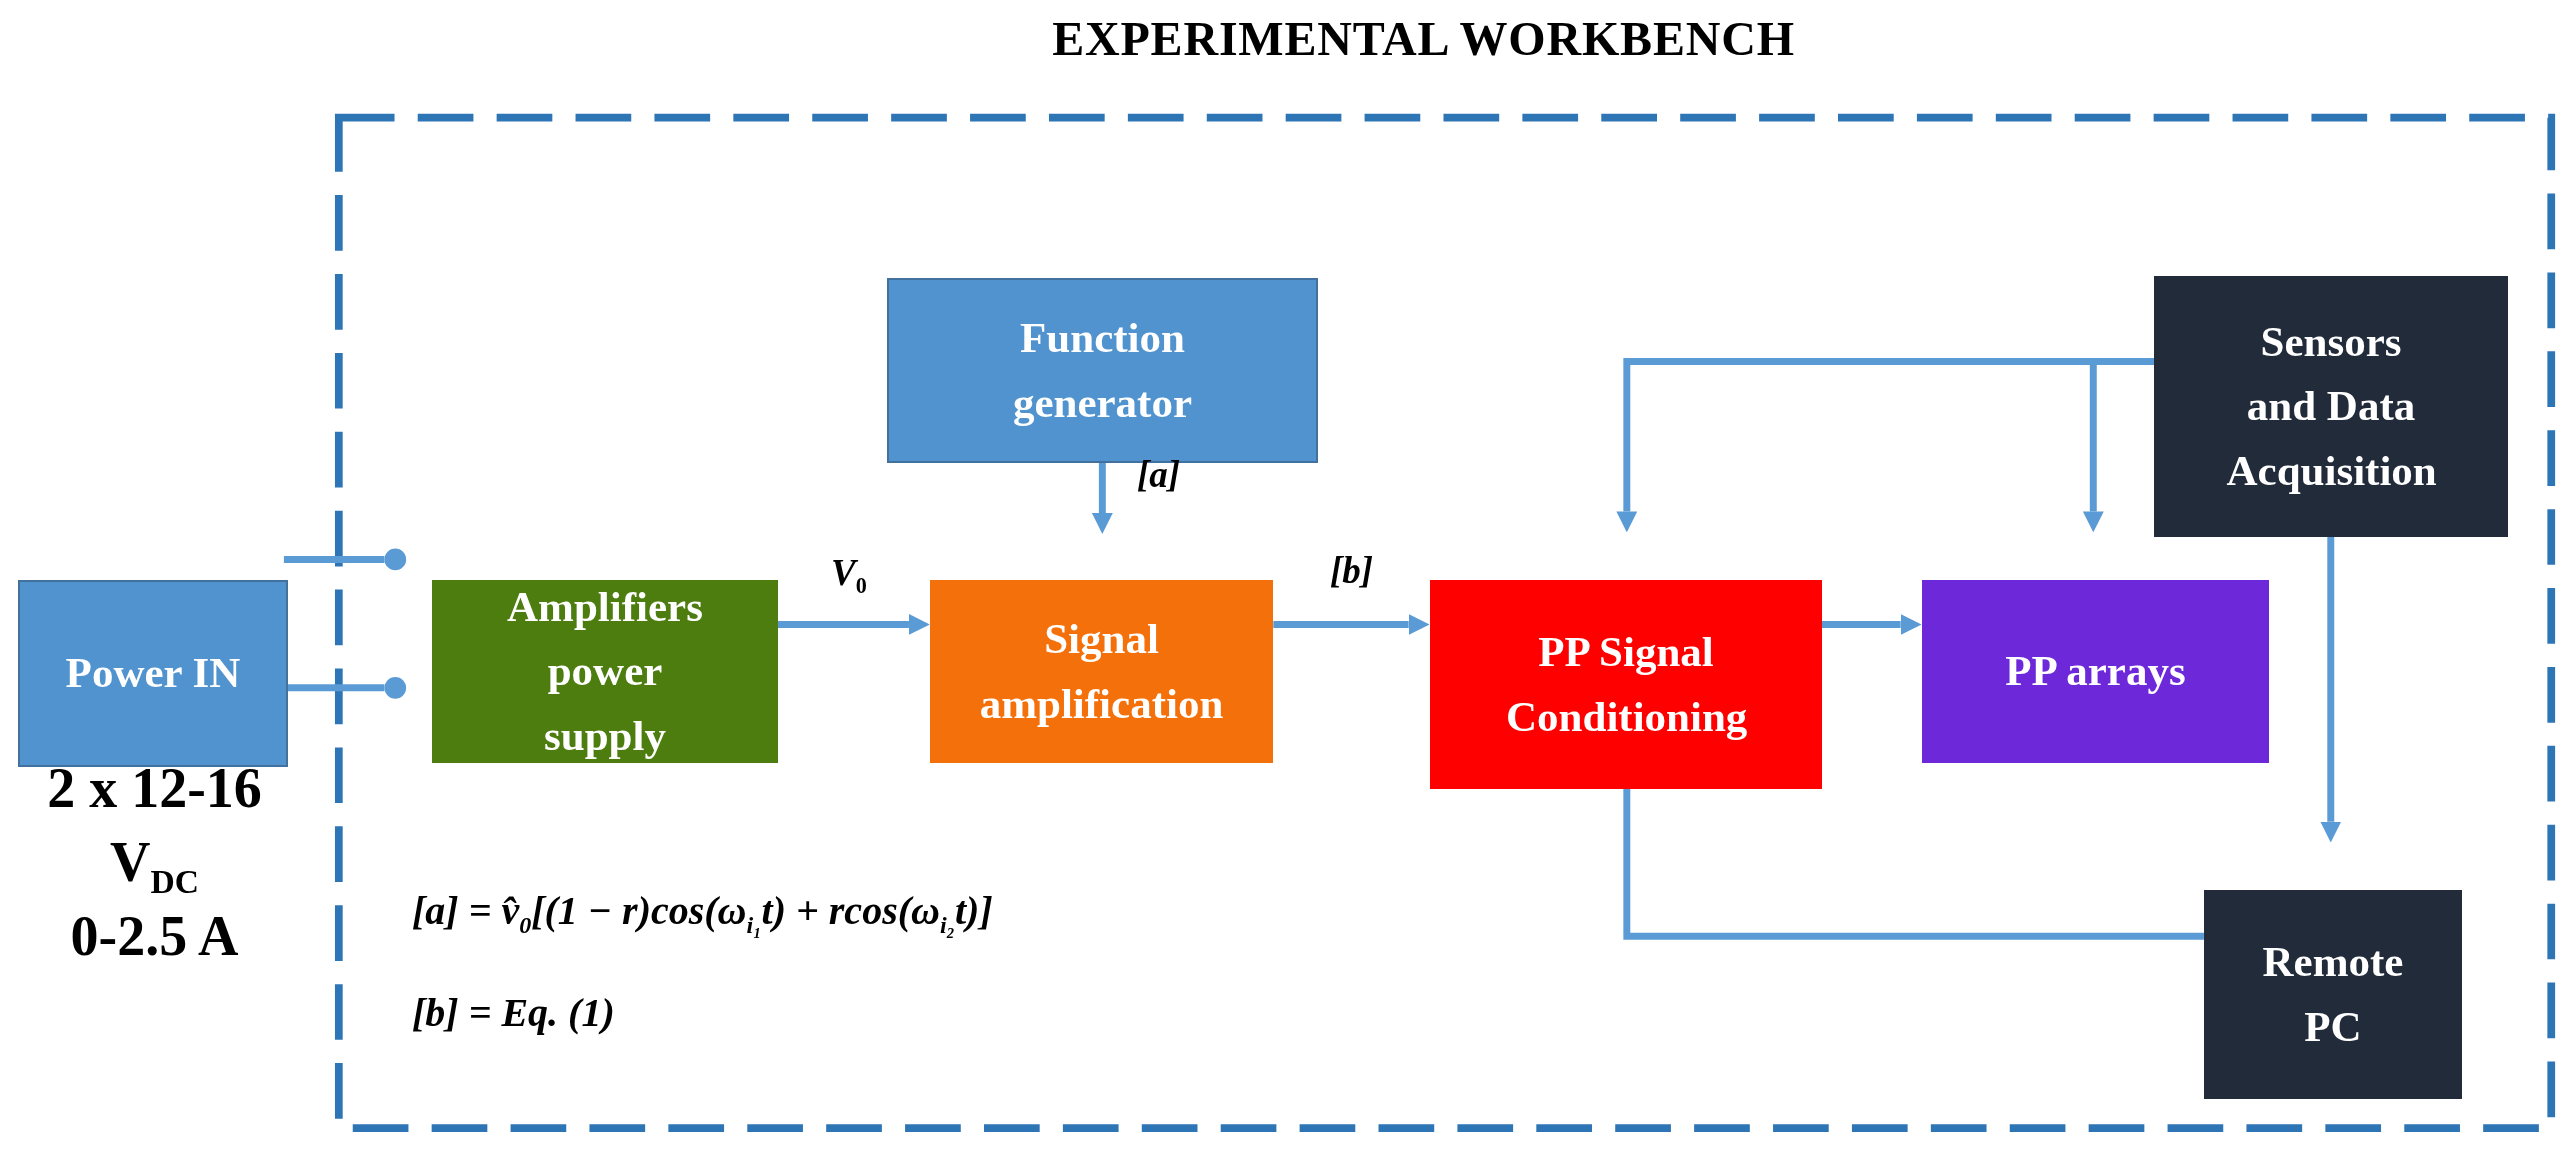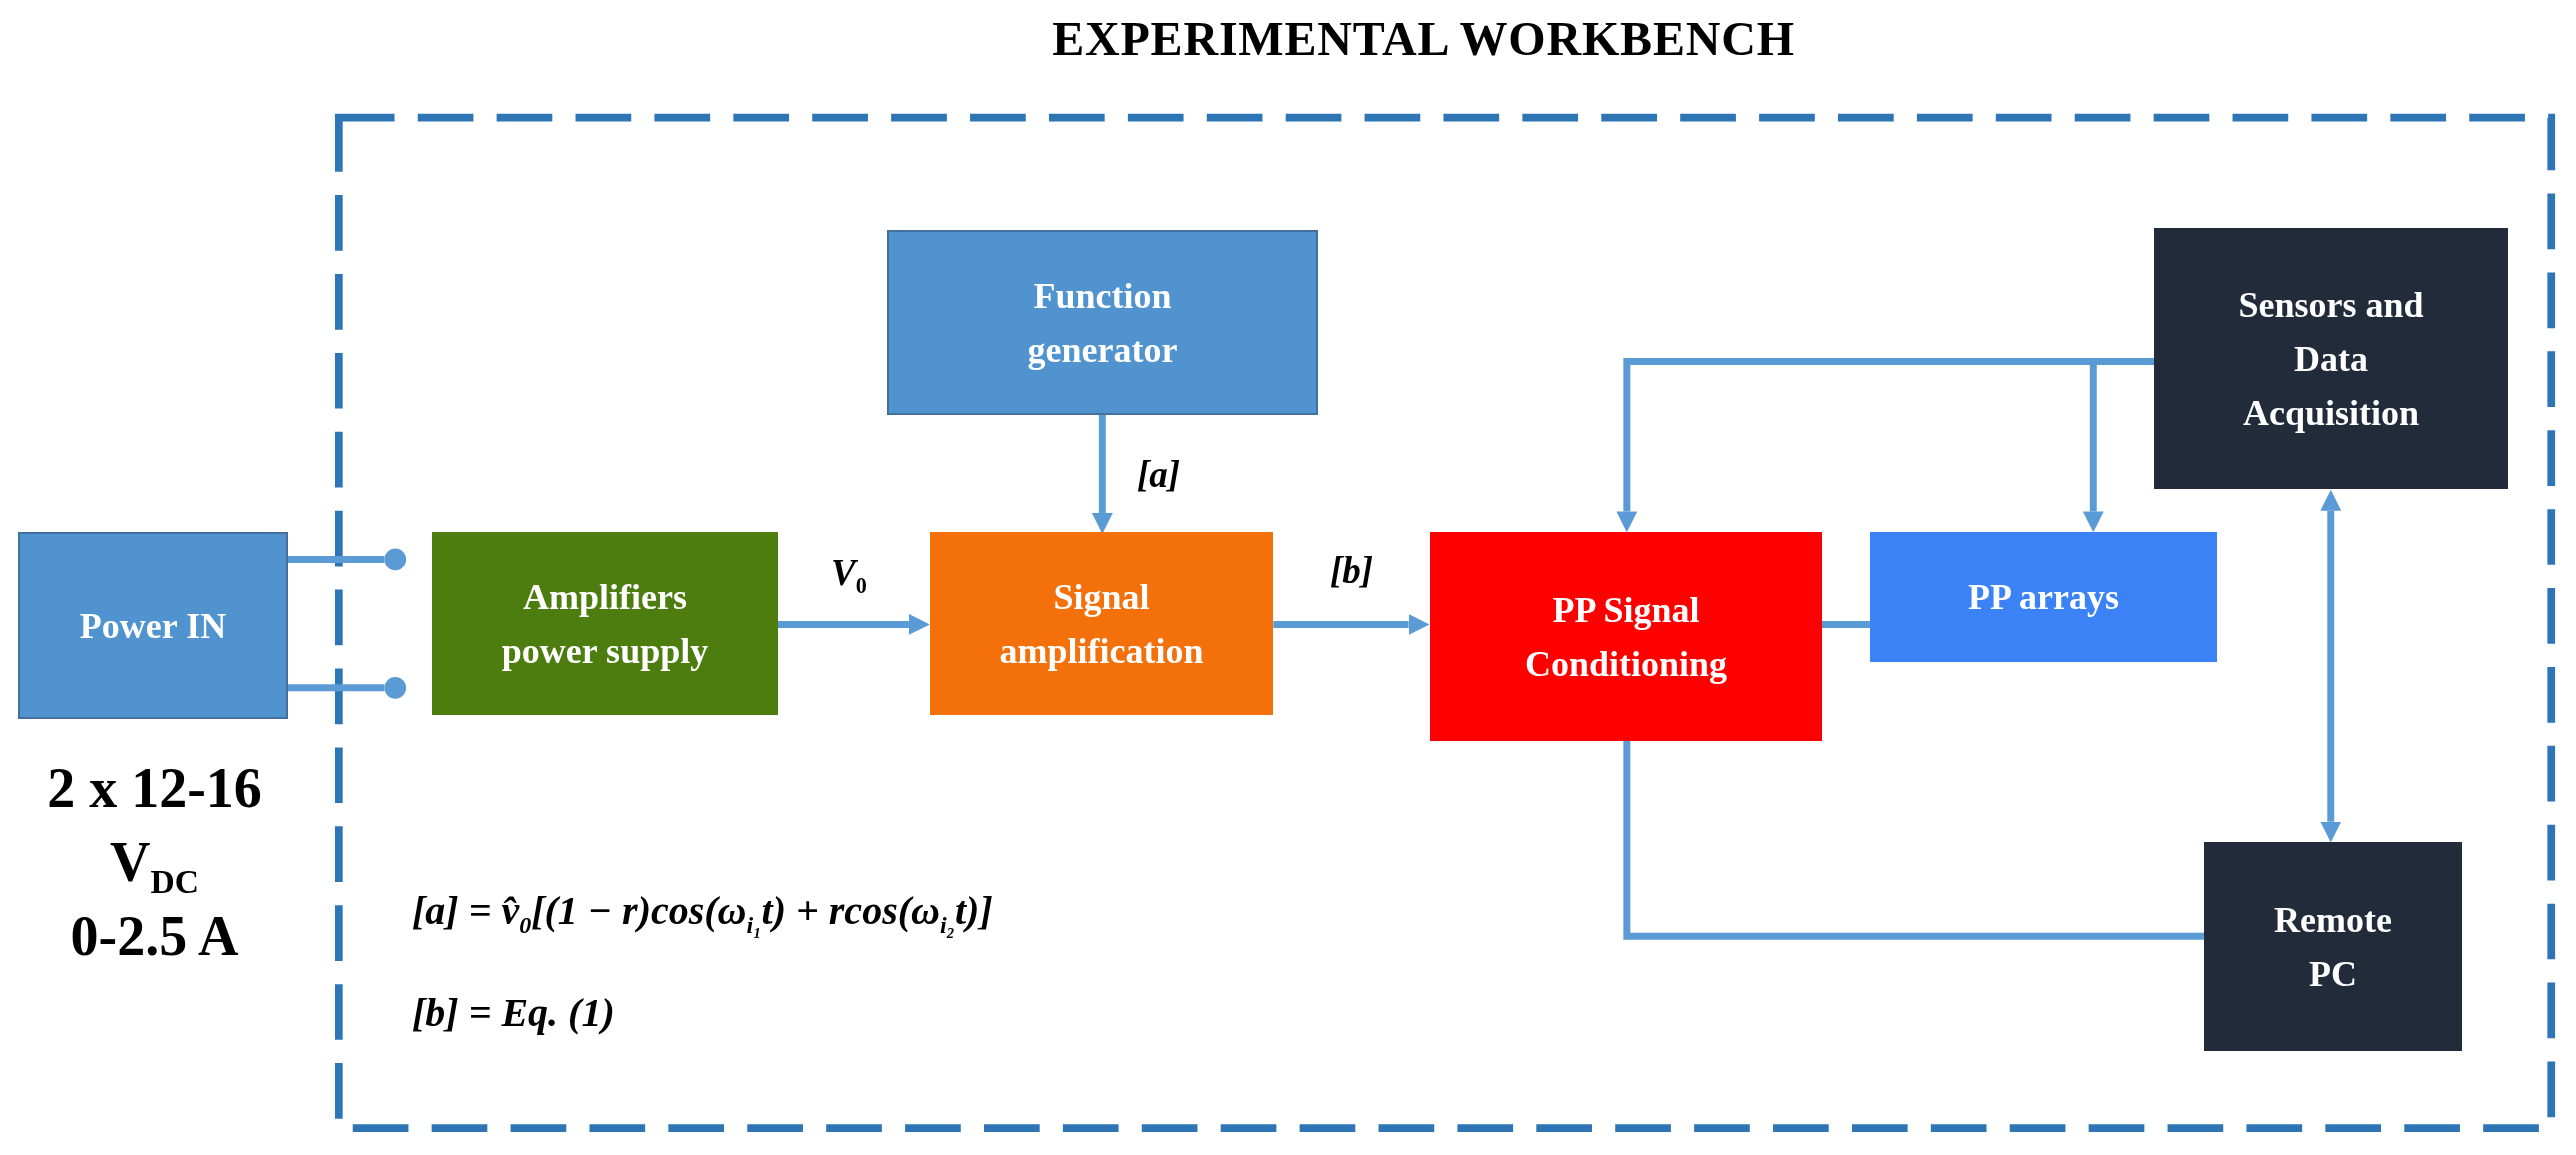--- a/index.html
+++ b/index.html
@@ -4,29 +4,29 @@
 <style>
   html,body{margin:0;padding:0;background:#ffffff;}
   #canvas{
     position:relative;width:2576px;height:1156px;background:#ffffff;overflow:hidden;
     font-family:"Liberation Serif","DejaVu Serif",serif;color:#000;
   }
   #wires{position:absolute;left:0;top:0;width:2576px;height:1156px;}
 
   .box{
     position:absolute;display:flex;align-items:center;justify-content:center;
-    text-align:center;font-weight:700;font-size:36px;line-height:1.5;color:#ffffff;
+    text-align:center;font-weight:700;font-size:43px;line-height:1.5;color:#ffffff;margin-top:48px;
   }
   .blue-box{background:#5093CE;border:2.3px solid #41719C;}
   #b-green{left:432px;top:532px;width:346px;height:183px;background:#4d7c0f;}
   #b-power{left:18px;top:532px;width:266px;height:183px;}
   #b-fngen{left:887px;top:230px;width:427px;height:181px;}
   #b-orange{left:930px;top:532px;width:343px;height:183px;background:#F4700B;}
   #b-red{left:1430px;top:532px;width:392px;height:209px;background:#FE0000;}
-  #b-yellow{left:1870px;top:532px;width:347px;height:130px;background:#3b82f6;}
+  #b-yellow{left:1922px;top:532px;width:347px;height:183px;background:#6d28d9;}
   #b-sensors{left:2154px;top:228px;width:354px;height:261px;background:#212B3A;}
   #b-remote{left:2204px;top:842px;width:258px;height:209px;background:#212B3A;}
 
   .wrap-300{max-width:232px;}
   .wrap-250{max-width:193px;}
   .wrap-330{max-width:255px;}
   .wrap-310{max-width:240px;}
   .wrap-270{max-width:209px;}
   .wrap-190{max-width:147px;}
 

